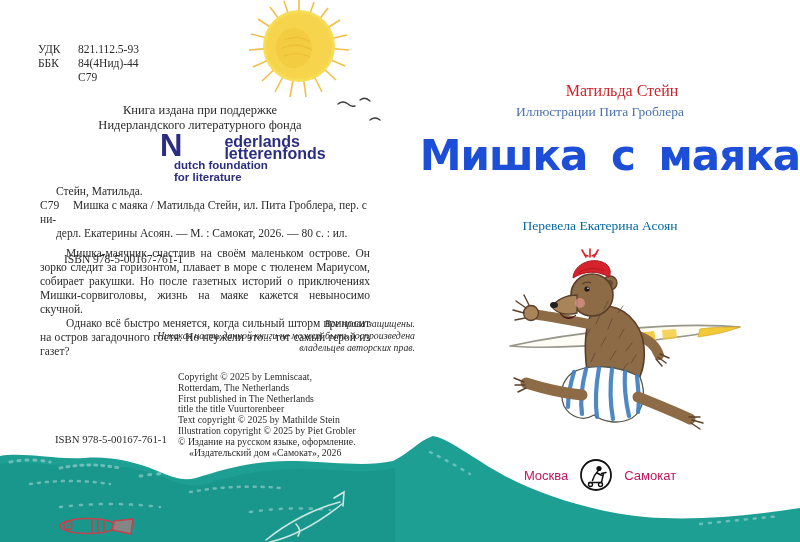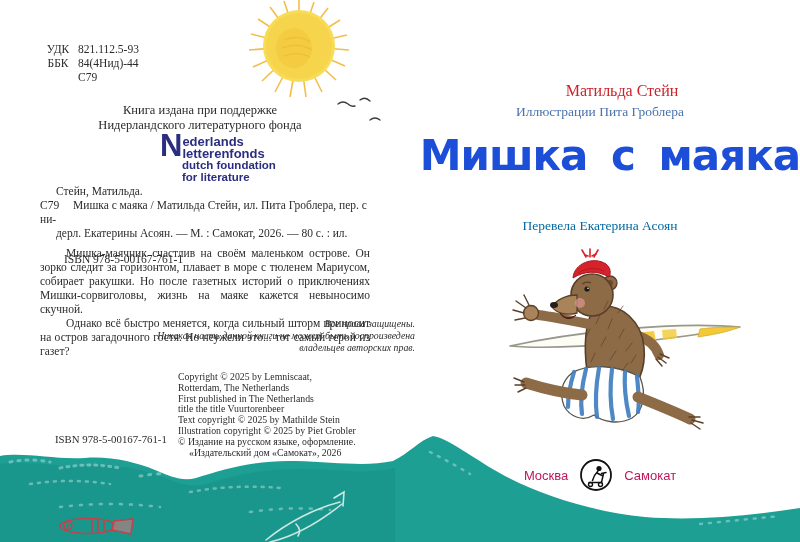--- a/index.html
+++ b/index.html
@@ -1,29 +1,29 @@
 <!DOCTYPE html>
 <html><head>
 <meta charset="utf-8">
 <style>
   html,body{margin:0;padding:0;background:#e9e9e9;}
   .book{position:relative;width:800px;height:542px;background:#ffffff;overflow:hidden;
         font-family:"Liberation Serif", serif;color:#2b2b2b;}
   .abs{position:absolute;}
   
   .udk-block{left:38px;top:42px;font-size:11.5px;line-height:14px;white-space:nowrap;}
-  .udk-row .lbl{display:inline-block;width:40px;text-align:center;}
+  .udk-row .lbl{display:inline-block;width:40px;}
   .udk-row .val{display:inline-block;}
   .udk-row.codeonly .lbl{width:40px;}
   .support{left:0;top:103px;width:400px;text-align:center;font-size:12.5px;line-height:15px;}
   .fund-logo{left:160px;top:134px;font-family:"Liberation Sans",sans-serif;color:#2b2d80;font-weight:bold;}
   .fund-top{display:flex;align-items:flex-start;}
   .fund-n{font-size:31px;line-height:24px;letter-spacing:-1px;}
-  .fund-names{font-size:13px;line-height:11.5px;margin-left:1px;margin-top:2px;}
-  .fund-sub{font-size:11.5px;line-height:11.5px;margin-top:1px;margin-left:22px;}
+  .fund-names{font-size:16px;line-height:11.5px;margin-left:1px;margin-top:2px;padding-left:42px;}
+  .fund-sub{font-size:11.5px;line-height:11.5px;margin-top:1px;margin-left:14px;}
   .bib{left:40px;top:184px;width:340px;font-size:11.5px;line-height:14px;}
   .bib-author{margin-left:16px;}
   .bib-entry .code{display:inline-block;width:33px;}
   .bib-cont{margin-left:16px;}
   .bib-isbn{margin-left:24px;margin-top:12px;}
   .annotation{left:40px;top:246px;width:330px;font-size:11.5px;line-height:14px;text-align:justify;}
   .annotation p{margin:0;text-indent:26px;}
   .rights{left:15px;top:318px;width:400px;text-align:right;font-style:italic;font-size:9.8px;line-height:12px;}
   .copyright{left:178px;top:372px;font-size:9.8px;line-height:10.8px;}
   .copyright .indent{margin-left:11px;}

